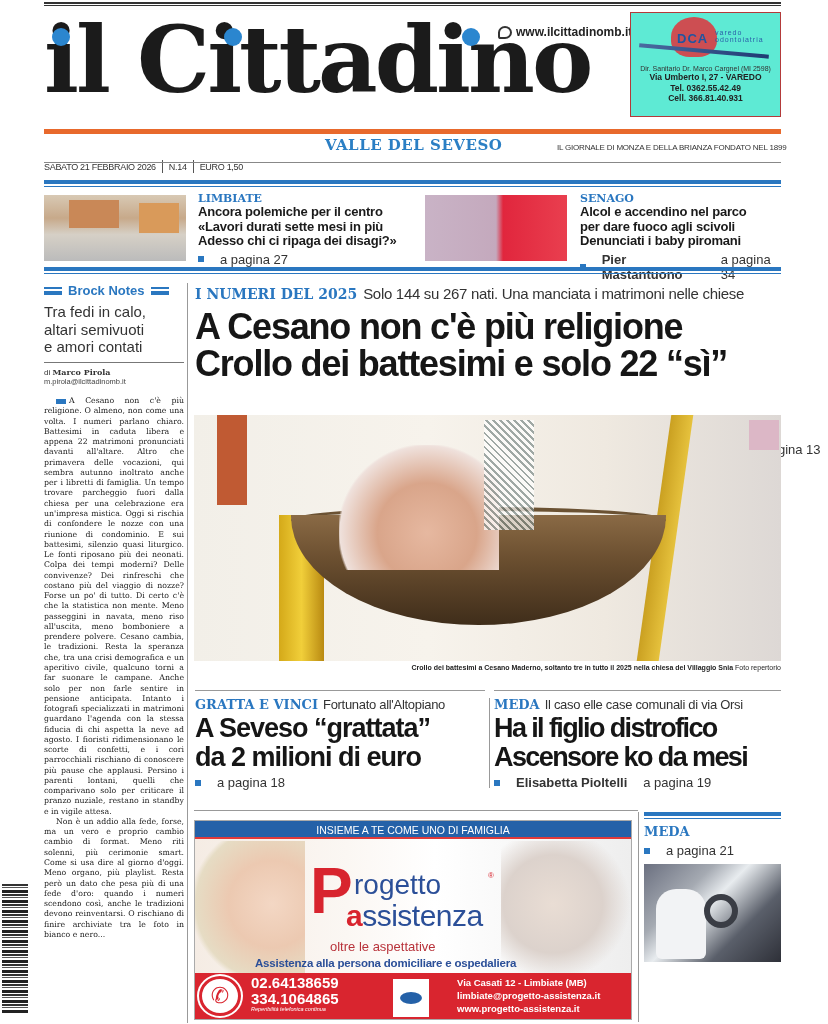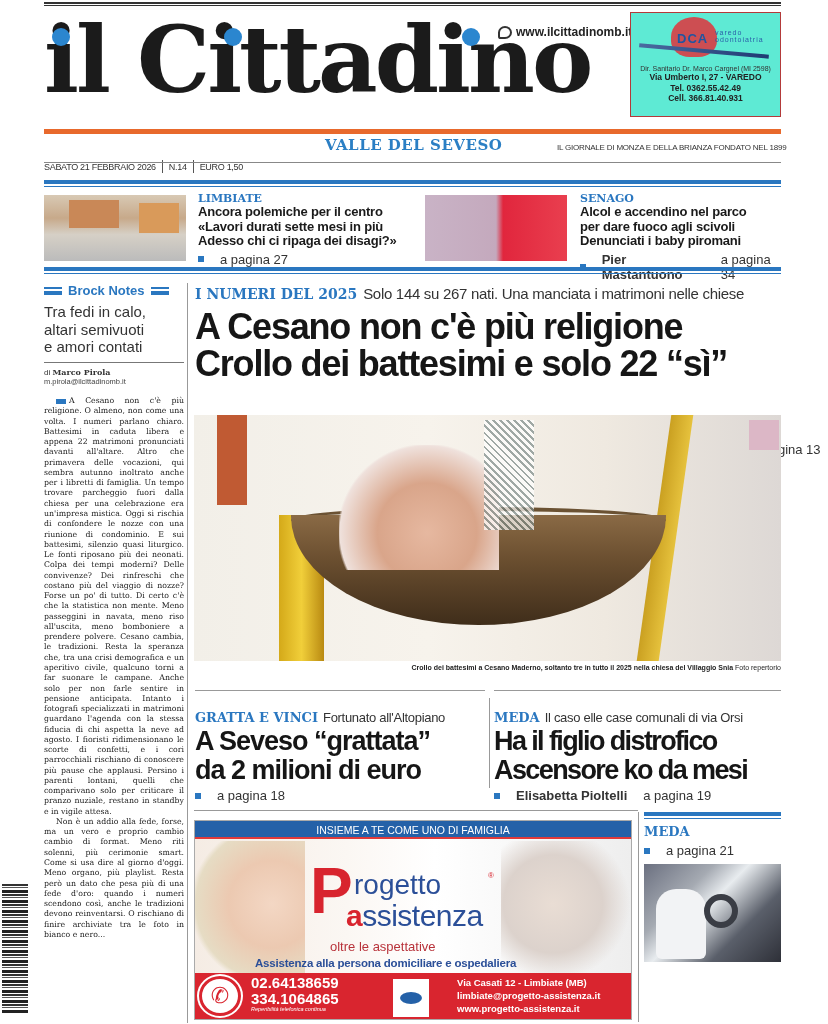--- a/index.html
+++ b/index.html
@@ -75,21 +75,21 @@
   .photo-main .font-bowl { position: absolute; left: 97px; top: 100px; width: 375px; height: 110px; border-radius: 0 0 190px 190px / 0 0 110px 110px; background: linear-gradient(180deg,#8a6a45 0%,#6b4f30 40%,#3f2d1a 100%); }
   .photo-main .font-rim { position: absolute; left: 97px; top: 92px; width: 375px; height: 26px; border-radius: 50%; background: #f1ece3; border: 4px solid #6b5233; }
   .photo-main .cross { position: absolute; left: 555px; top: 5px; width: 30px; height: 30px; background: #dcb7c6; }
   .caption { left: 194px; top: 664px; width: 587px; text-align: right; font-size: 7px; color: #222; }
   .caption b { font-weight: bold; }
 
   .sec-rule { height: 1px; background: #999; }
   .story-b { left: 195px; top: 690px; width: 290px; }
   .story-c { left: 494px; top: 690px; width: 287px; }
   .mid-vrule { left: 489px; top: 698px; width: 1px; height: 90px; background: #999; }
-  .story-kick { display: flex; align-items: baseline; gap: 5px; margin-top: 19px; }
+  .story-kick { display: flex; align-items: baseline; gap: 5px; margin-top: 6px; }
   .story-kick .kicker { font-size: 13px; }
   .story-kick .sub { font-size: 13px; color: #333; letter-spacing: -0.3px; }
   .story-head { font-weight: bold; font-size: 27px; line-height: 1.06; letter-spacing: -1px; margin-top: 2px; color: #161616; }
   .story-c .story-head { letter-spacing: -1.6px; }
 
   .ad-progetto { left: 194px; top: 820px; width: 438px; height: 200px; border: 1px solid #aaa; background: linear-gradient(90deg,#f5ece4 0%,#fbf7f3 35%,#ffffff 55%,#eeeeee 100%); overflow: hidden; }
   .ad-top { height: 18px; background: #2461a8; color: #fff; font-size: 10.5px; text-align: center; line-height: 18px; border-bottom: 2px solid #e03a3a; }
   .ad-face-l { position: absolute; left: 0; top: 20px; width: 110px; height: 140px; background: radial-gradient(ellipse at 70% 45%, #f3d7c4 0%, #ecc9b1 40%, #e6dcc4 70%, transparent 75%); }
   .ad-face-r { position: absolute; right: 0; top: 20px; width: 130px; height: 140px; background: radial-gradient(ellipse at 40% 45%, #e9ddd4 0%, #dcd2cc 45%, transparent 70%); }
   .ad-brand { position: absolute; left: 115px; top: 28px; width: 230px; height: 95px; }

